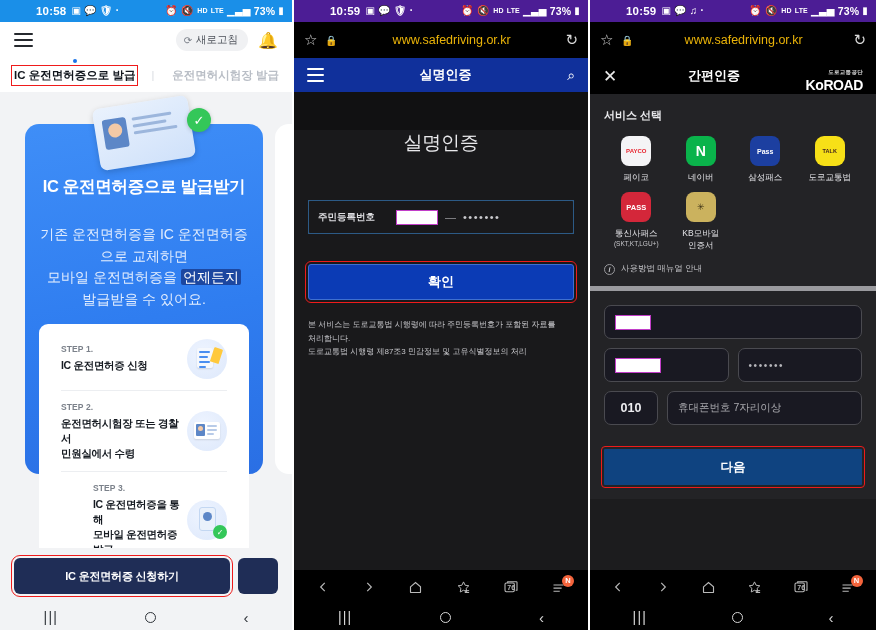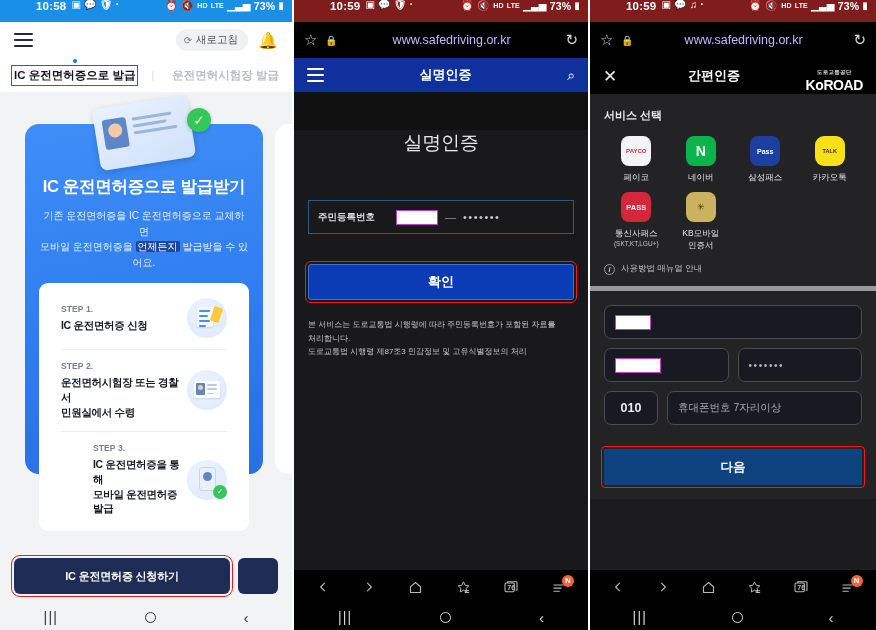--- a/index.html
+++ b/index.html
@@ -12,41 +12,41 @@
   .stage { position: relative; width: 876px; height: 630px; display: flex; background:#fff; }
 
   
   .panel { position: relative; height: 630px; overflow: hidden; flex: none; }
   #panel-1 { width: 292px; background:#f2f3f5; }
   #panel-2 { width: 296px; background:#111112; border-left: 2px solid #ffffff; }
   #panel-3 { width: 288px; background:#1c1c1e; border-left: 2px solid #ffffff; }
 
   
   .statusbar {
-    height: 22px; display: flex; align-items: flex-start;
+    height: 22px; display: flex; align-items: center;
     padding: 0 8px; font-size: 11px; font-weight: 700;
     letter-spacing: .2px;
   }
   .sb-light { background: #1a8fe8; color: #ffffff; }
-  .sb-dark  { background: #7f1d1d; color: #ffffff; }
+  .sb-dark  { background: #4c1d95; color: #ffffff; }
   .sb-time { margin-left: 28px; font-size: 11.5px; }
   .sb-left-icons { display: flex; gap: 3px; align-items: center; margin-left: 5px; }
   .sb-right { margin-left: auto; display: flex; gap: 3px; align-items: center; font-size: 10px; }
   .sb-ic { display:inline-block; line-height:1; font-size: 10px; }
   .sb-tiny { font-size: 7px; line-height: 1.05; text-align:center; font-weight:700; }
   .sb-batt { font-size: 10.5px; font-weight: 700; }
 
   
   .browserbar {
     height: 36px; background: #000; display: flex; align-items: center;
     padding: 0 10px; color: #e8e8e8;
   }
   .bb-star { font-size: 15px; color: #cfcfcf; }
   .bb-lock { font-size: 10px; margin-left: 8px; color: #cfcfcf; }
-  .bb-url { flex: 1; text-align: center; font-size: 12.5px; color: #c4b5fd; }
+  .bb-url { flex: 1; text-align: center; font-size: 12.5px; color: #eab308; }
   .bb-reload { font-size: 15px; color: #d8d8d8; }
 
   
   .browsernav {
     position: absolute; left: 0; right: 0; bottom: 26px; height: 34px;
     background: #000; display: flex; align-items: center;
     justify-content: space-around; padding: 0 6px;
   }
   .bn-item { color: #b9b9b9; position: relative; display:flex; align-items:center; justify-content:center; }
   .bn-item svg { display: block; }
@@ -113,21 +113,21 @@
   .p1-hero-photo { position: absolute; left: 8px; top: 12px; width: 24px; height: 30px; background:#5d87c7; border-radius: 3px; }
   .p1-hero-photo::after { content:""; position:absolute; left:5px; top:5px; width:14px; height:14px; border-radius:50%; background:#f3c9a6; }
   .p1-hero-lines { position: absolute; left: 38px; top: 14px; }
   .p1-hero-lines i { display:block; height: 3px; background:#9cb6dc; border-radius:2px; margin-bottom:4px; }
   .p1-hero-check {
     position: absolute; right: 52px; top: -16px; width: 24px; height: 24px; border-radius: 50%;
     background:#34c759; color:#fff; font-size: 13px; display:flex; align-items:center; justify-content:center;
     box-shadow: 0 1px 4px rgba(0,0,0,.2); z-index: 4;
   }
   .p1-card-title { margin-top: 52px; text-align: center; color:#fff; font-size: 16.5px; font-weight: 800; letter-spacing:-.3px;}
-  .p1-card-sub { margin-top: 10px; text-align: center; color: #e2edfe; font-size: 10px; line-height: 1.55; }
+  .p1-card-sub { margin-top: 26px; text-align: center; color: #e2edfe; font-size: 14px; line-height: 1.55; }
   .p1-hl { background:#1c47a0; color:#fff; padding: 0 2px; border-radius:2px; }
   .p1-steps { margin-top: 13px; background:#fff; border-radius: 9px; padding: 4px 22px; }
   .p1-step { display: flex; align-items: center; padding: 11px 0; border-bottom: 1px solid #eceef1; }
   .p1-step:last-child { border-bottom: none; margin-left: 32px; }
   .p1-step-txt { flex: 1; }
   .p1-step-no { font-size: 8.5px; color:#7b818a; font-weight: 700; letter-spacing:.1px; }
   .p1-step-name { font-size: 10.5px; color:#161b22; font-weight: 800; margin-top: 4px; line-height: 1.42; letter-spacing:-.3px; }
   .p1-step-ic {
     width: 40px; height: 40px; border-radius: 50%;
     background: radial-gradient(circle at 40% 35%, #eef4ff, #dde8fb);
@@ -175,21 +175,21 @@
     border: 1px solid #3f6fd0; border-radius: 3px;
     display: flex; align-items: center; justify-content: center;
     font-size: 13px; font-weight: 700;
   }
   .p2-note { margin-top: 18px; color: #c4c4c8; font-size: 8px; line-height: 1.7; }
 
   
   .p3-appbar { height: 36px; background:#000; display:flex; align-items:center; padding: 0 13px; color:#fff; }
   .p3-close { font-size: 17px; color:#e9e9e9; font-weight: 300; }
   .p3-title { flex:1; text-align:center; font-size: 13px; font-weight: 700; color:#fff; padding-left: 20px; }
-  .p3-logo { text-align: center; line-height: 1; margin-left: 15px; }
+  .p3-logo { text-align: right; line-height: 1; margin-left: 15px; }
   .p3-logo-top { font-size: 5.5px; color:#e2e2e2; letter-spacing:.3px; font-weight:700; }
   .p3-logo-main { font-size: 14px; font-weight: 800; color:#fff; letter-spacing:-.4px; margin-top:1px; }
   .p3-section { background:#232326; padding: 14px 14px 8px; }
   .p3-sec-title { color:#e9e9ec; font-size: 11px; font-weight: 700; }
   .p3-grid { display: grid; grid-template-columns: repeat(4, 1fr); row-gap: 9px; margin-top: 13px; }
   .p3-srv { display:flex; flex-direction: column; align-items: center; }
   .p3-ic { width: 30px; height: 30px; border-radius: 8px; display:flex; align-items:center; justify-content:center; font-size: 7px; font-weight: 800; color:#fff; overflow:hidden; }
   .p3-srv-label { margin-top: 6px; font-size: 8.5px; color:#e4e4e8; text-align:center; line-height: 1.35; font-weight:500; }
   .p3-srv-sub { font-size: 6.5px; color:#c6c6ca; text-align:center; }
   .p3-manual { display:flex; align-items:center; gap:6px; margin-top: 12px; padding-bottom: 3px; }
@@ -499,21 +499,21 @@
         <div class="p3-srv">
           <span class="p3-ic" style="background:#0ab34b;color:#fff;font-size:14px;">N</span>
           <span class="p3-srv-label">네이버</span>
         </div>
         <div class="p3-srv">
           <span class="p3-ic" style="background:#1c3fa0;color:#fff;font-size:7px;">Pass</span>
           <span class="p3-srv-label">삼성패스</span>
         </div>
         <div class="p3-srv">
           <span class="p3-ic" style="background:#f7e017;color:#3c1e1e;font-size:5.5px;border-radius:9px;">TALK</span>
-          <span class="p3-srv-label">카카오톡</span>
+          <span class="p3-srv-label">도로교통법</span>
         </div>
 
         <div class="p3-srv">
           <span class="p3-ic" style="background:#d4273a;color:#fff;font-size:7.5px;">PASS</span>
           <span class="p3-srv-label">통신사패스</span>
           <span class="p3-srv-sub">(SKT,KT,LGU+)</span>
         </div>
         <div class="p3-srv">
           <span class="p3-ic" style="background:#cbb25e;color:#403518;font-size:9px;">✳</span>
           <span class="p3-srv-label" style="white-space:pre-line">KB모바일

